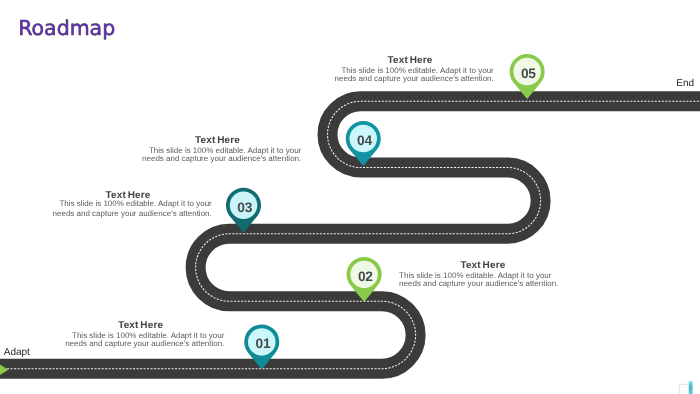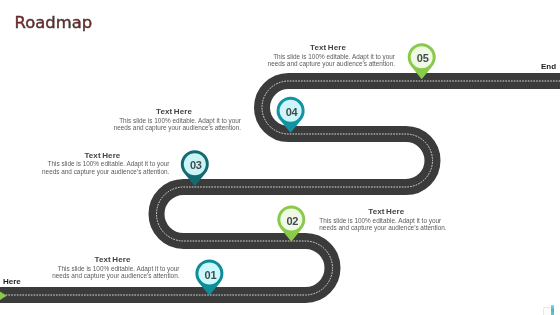--- a/index.html
+++ b/index.html
@@ -1,26 +1,26 @@
 <!DOCTYPE html>
 <html><head>
 <meta charset="utf-8">
 <style>
   html,body{margin:0;padding:0;}
   body{width:560px;height:315px;background:#ffffff;font-family:"Liberation Sans",sans-serif;overflow:hidden;position:relative;}
   #stage{position:absolute;left:0;top:0;width:560px;height:315px;transform:translateZ(0);}
-  .title{position:absolute;left:14.6px;top:12.7px;font-family:"DejaVu Sans",sans-serif;font-size:16.4px;font-weight:normal;color:#7f1d1d;-webkit-text-stroke:0.45px #3d3d3d;}
+  .title{position:absolute;left:14.6px;top:12.7px;font-family:"DejaVu Sans",sans-serif;font-size:16.4px;font-weight:normal;color:#6d28d9;-webkit-text-stroke:0.45px #3d3d3d;}
   svg.road,svg.pins{position:absolute;left:0;top:0;}
   .pnum{font-family:"Liberation Sans",sans-serif;font-size:11px;font-weight:bold;fill:#434b4f;letter-spacing:-0.2px;}
   .blk{position:absolute;}
   .blk .h{font-size:8px;font-weight:bold;color:#434343;line-height:8.8px;word-spacing:-0.8px;letter-spacing:0.1px;text-align:center;}
   .blk .p{font-size:6.4px;color:#5b5b5b;line-height:7.5px;}
   .blk.r{text-align:right;}
   .blk.l{text-align:left;}
-  .endcap{position:absolute;font-size:8px;font-weight:bold;color:#1d1d1d;}
+  .endcap{position:absolute;font-size:8px;font-weight:normal;color:#1d1d1d;}
   .corner-widget{position:absolute;left:542px;top:304px;width:18px;height:11px;opacity:.85;}
   .cw-box{position:absolute;left:1px;top:2.5px;width:9px;height:9px;border:0.8px solid #e3e6e0;border-radius:1px;background:#fcfdfb;}
   .cw-bar{position:absolute;left:9.1px;top:1px;width:2.9px;height:11px;background:linear-gradient(180deg,#63d9e8 0%,#2aa9bd 45%,#49c6d2 100%);}
 </style>
 </head>
 <body>
 
 <div id="stage">
   <div class="title">Roadmap</div>
 
@@ -64,21 +64,21 @@
       <circle cx="0" cy="0" r="11" fill="#f0f9e6"></circle>
       <text x="1" y="5.1" text-anchor="middle" class="pnum">05</text>
     </g>
   </svg>
 
   <div class="corner-widget">
     <div class="cw-box"></div>
     <div class="cw-bar"></div>
   </div>
 
-  <div class="endcap" style="left:3px;top:277px">Here</div>
+  <div class="endcap" style="left:3px;top:277px">Adapt</div>
   <div class="endcap" style="left:541px;top:62px">End</div>
 
   <div class="blk r" style="right:380.5px;top:256.2px;width:134px">
     <div class="h">Text Here</div>
     <div class="p">This slide is 100% editable.  Adapt it to your needs and capture your audience's attention.</div>
   </div>
   <div class="blk l" style="left:319.3px;top:207.8px;width:134px">
     <div class="h">Text Here</div>
     <div class="p">This slide is 100% editable.  Adapt it to your needs and capture your audience's attention.</div>
   </div>

